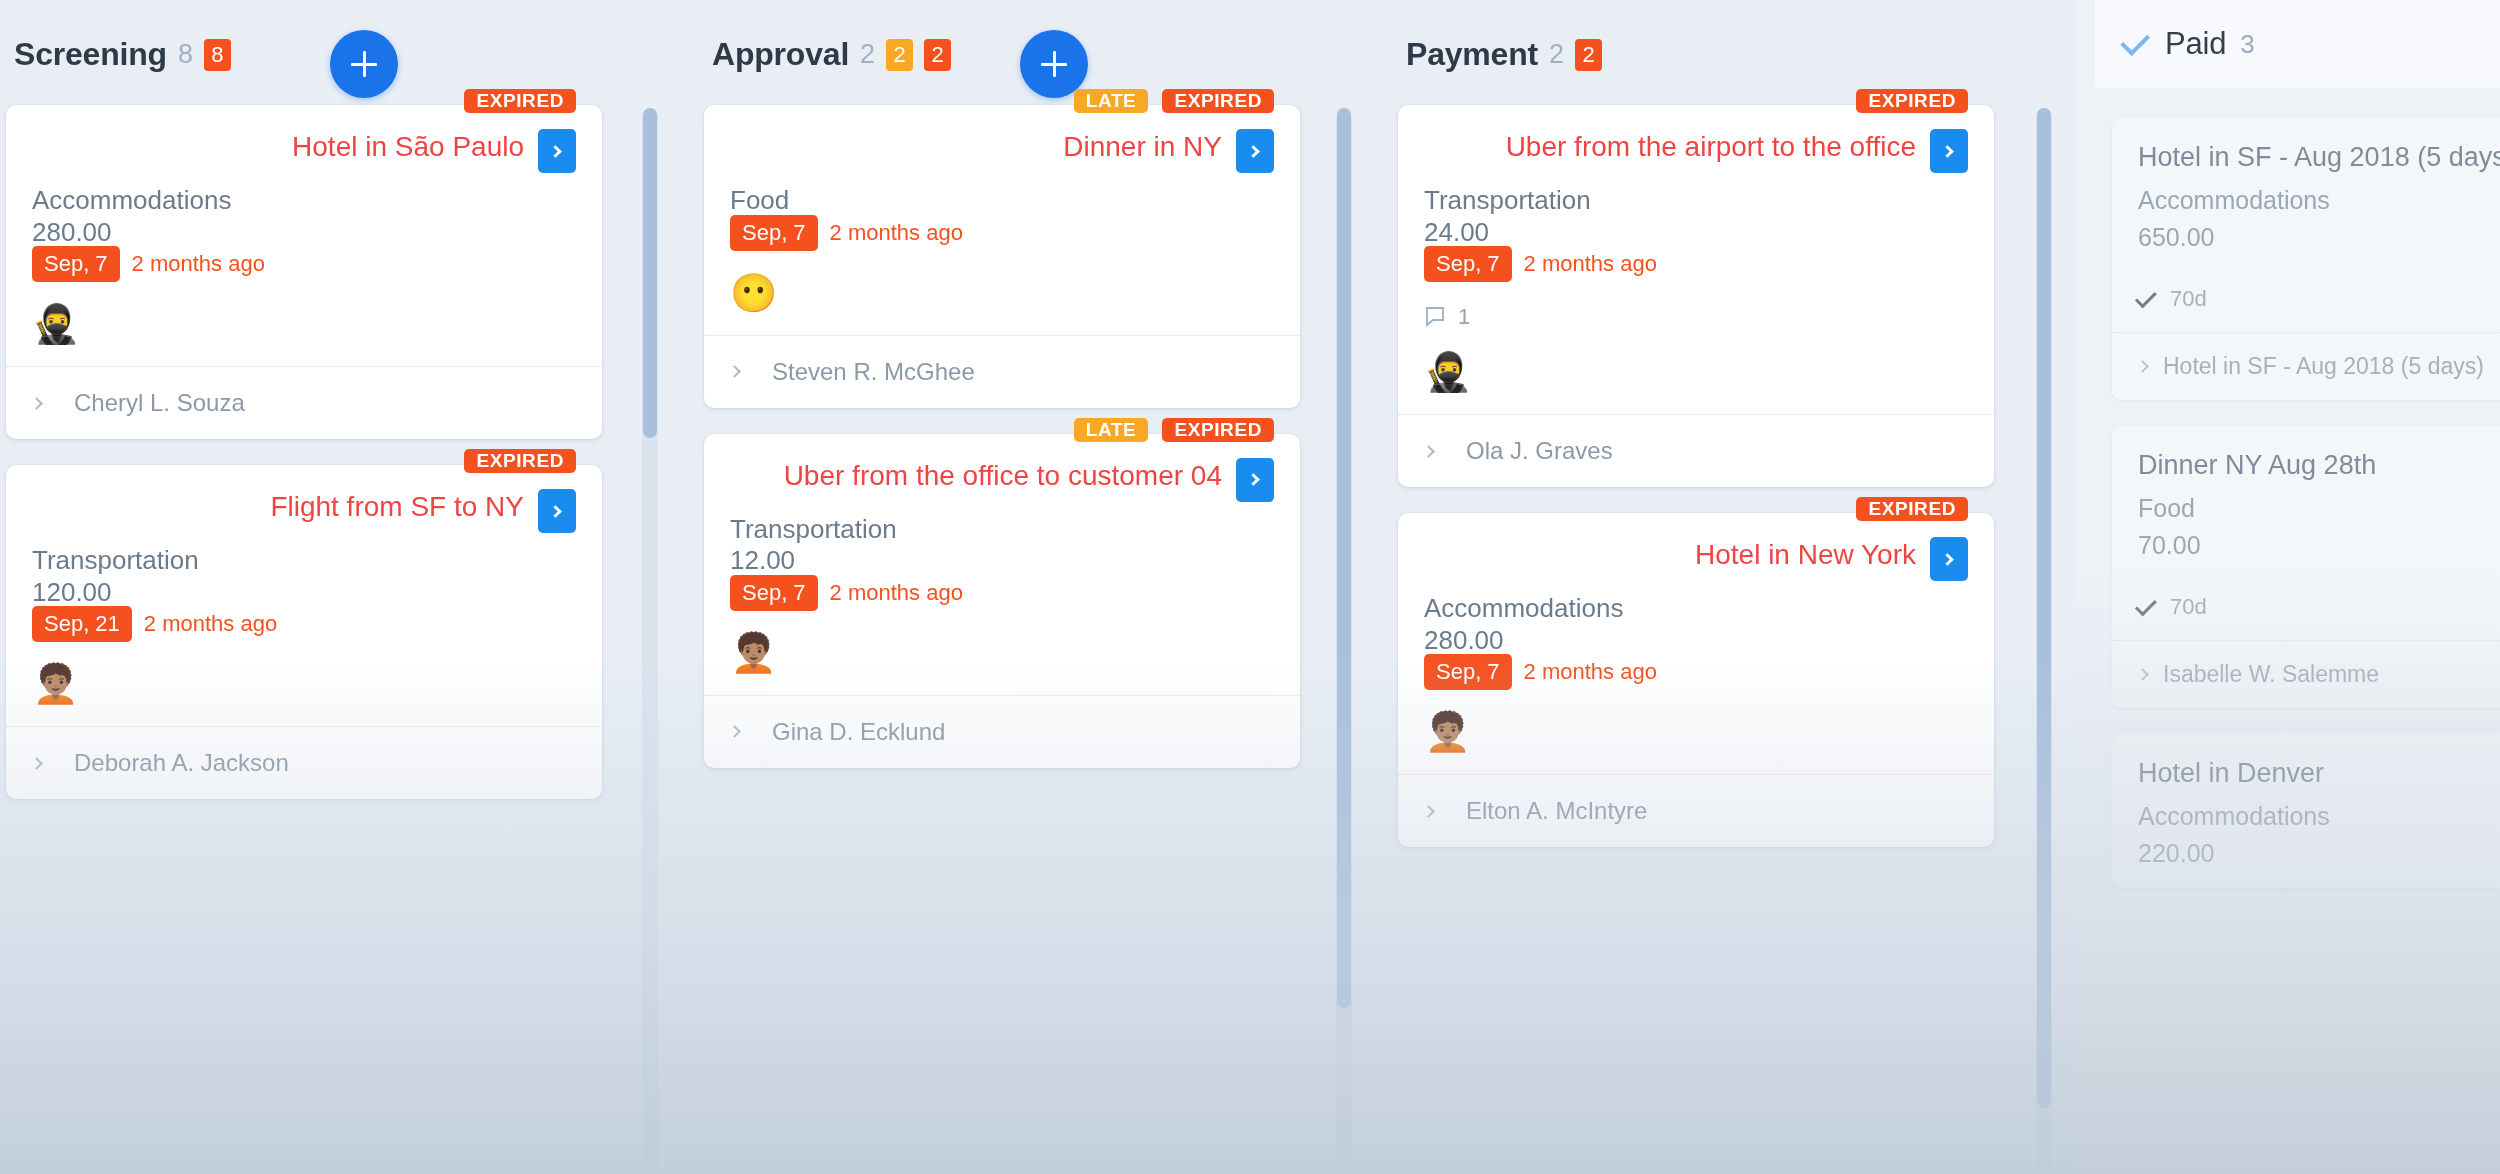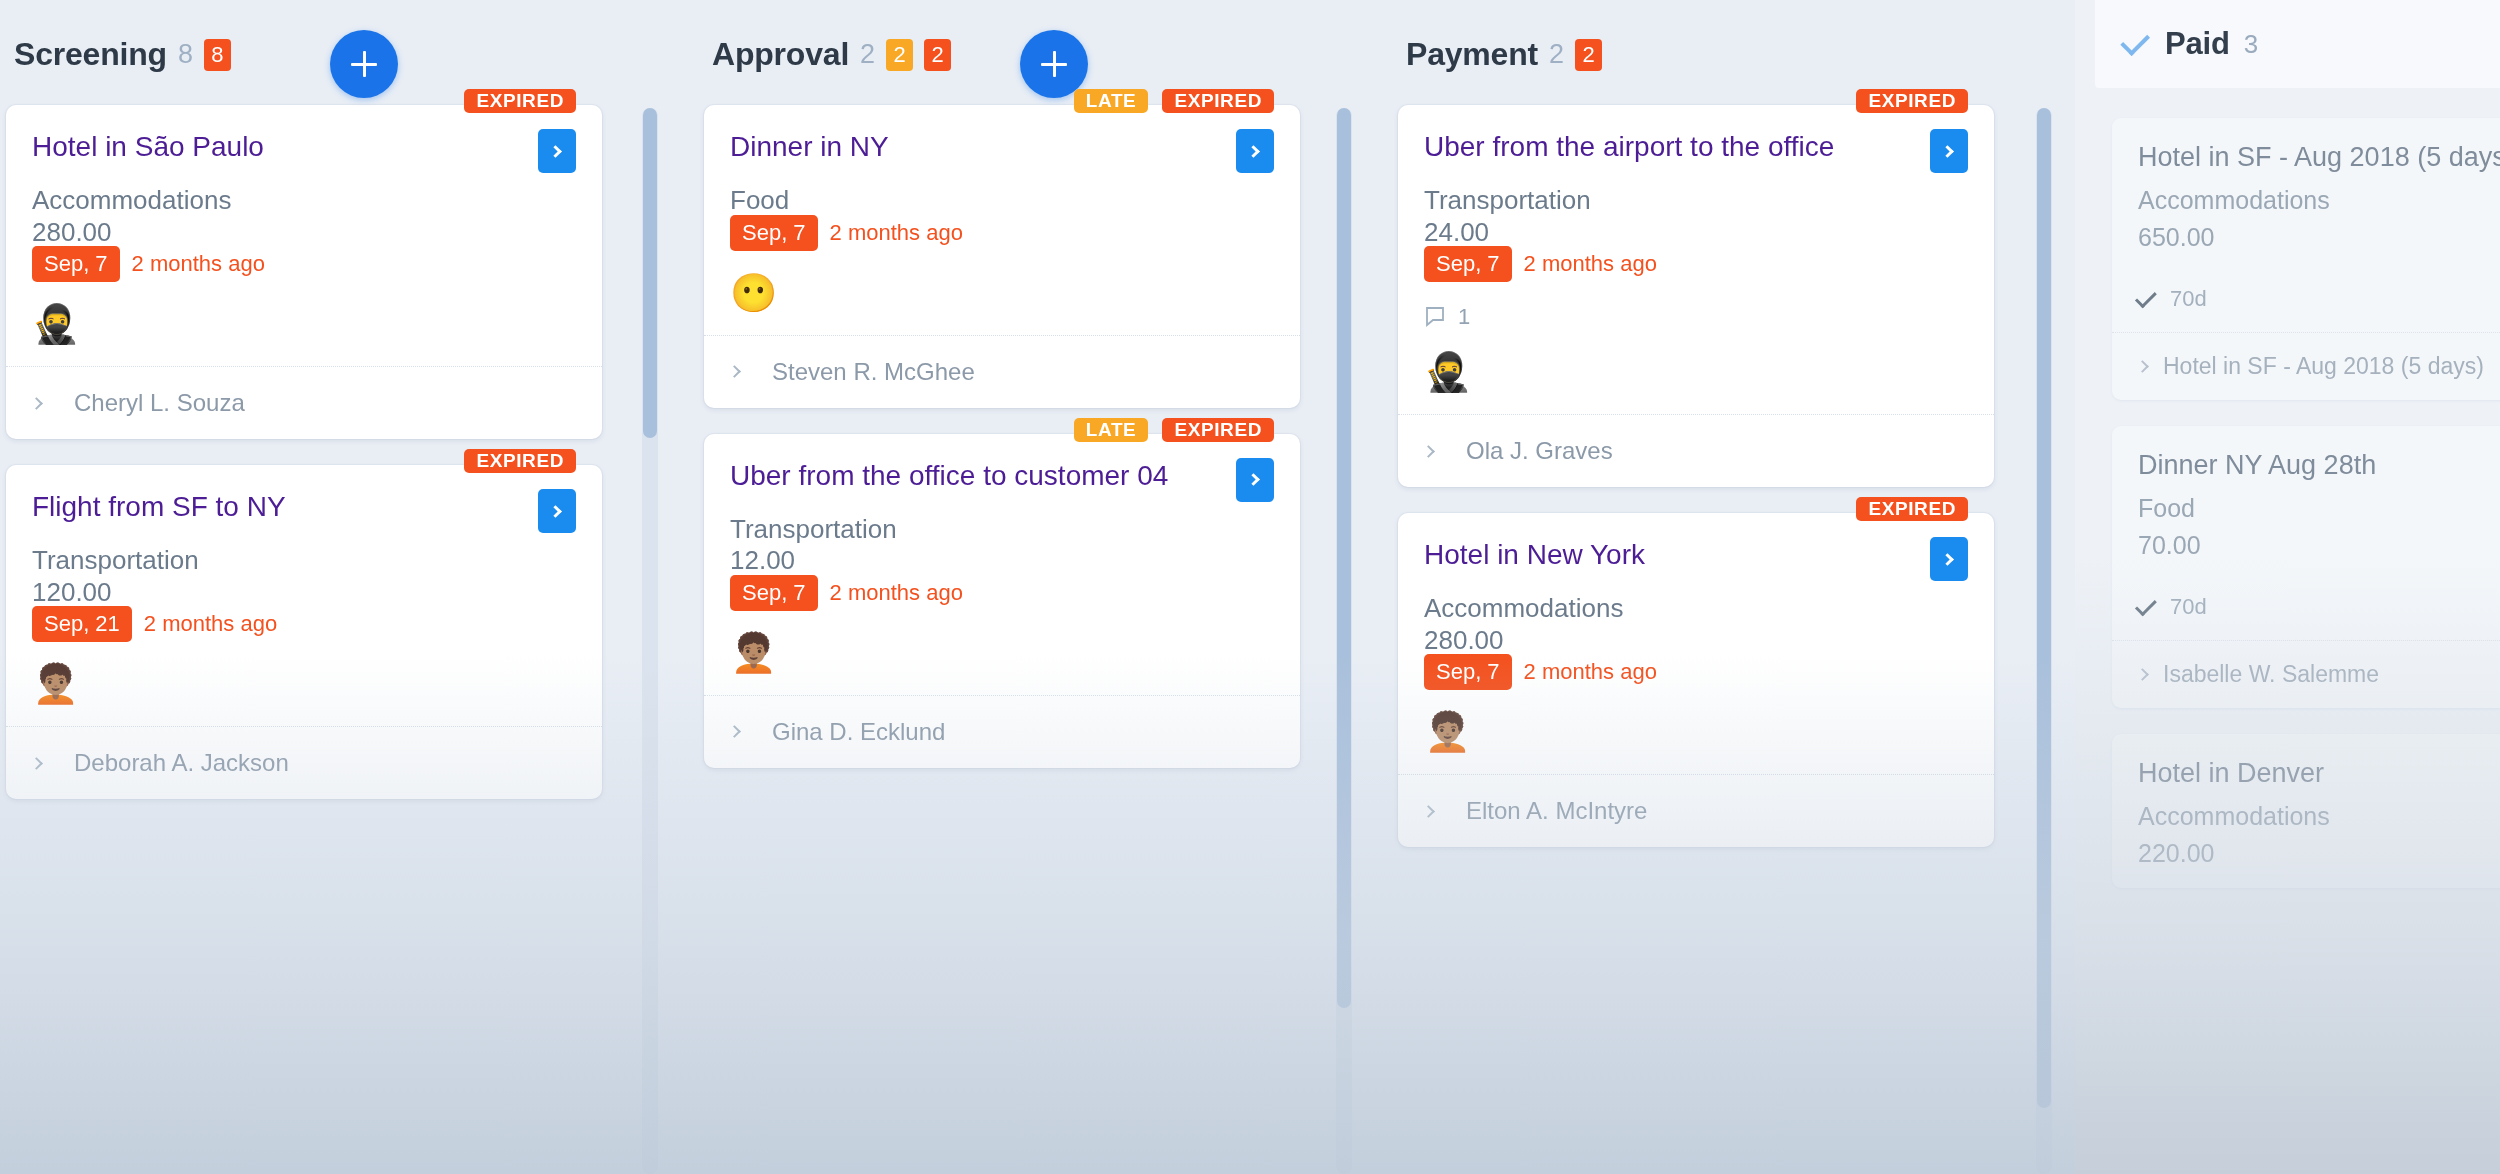--- a/index.html
+++ b/index.html
@@ -115,25 +115,26 @@
   .flag-late    { background: #f9a825; }
 
   .card-titlerow {
     display: flex; align-items: flex-start;
     justify-content: space-between;
     gap: 14px;
     min-height: 42px;
   }
   .card-title {
     font-size: 28px;
-    color: #4c1d95;
+    color: #ef4444;
     font-weight: 400;
     line-height: 1.15;
     flex: 1 1 auto;
     white-space: nowrap;
+    text-align: right;
   }
   .go-btn {
     flex: 0 0 auto;
     width: 38px; height: 44px;
     border-radius: 5px;
     background: #1a8cf0;
     border: none;
     cursor: pointer;
     display: flex; align-items: center; justify-content: center;
     margin-top: -2px;
@@ -248,21 +249,21 @@
     display: flex; align-items: center; gap: 14px;
     padding-left: 30px;
   }
   .paid-check {
     width: 26px; height: 16px;
     border-left: 4px solid #7fb8ef;
     border-bottom: 4px solid #7fb8ef;
     transform: rotate(-45deg) translateY(-4px);
   }
   .paid-title {
-    font-size: 31px; font-weight: 700; color: #333f4c;
+    font-size: 31px; font-weight: 400; color: #333f4c;
     letter-spacing: -0.2px;
   }
   .paid-count { font-size: 26px; color: #9aabbe; }
 
   .paid-list {
     position: absolute;
     top: 118px; left: 37px;
     width: 430px;
   }
   .paid-card {

